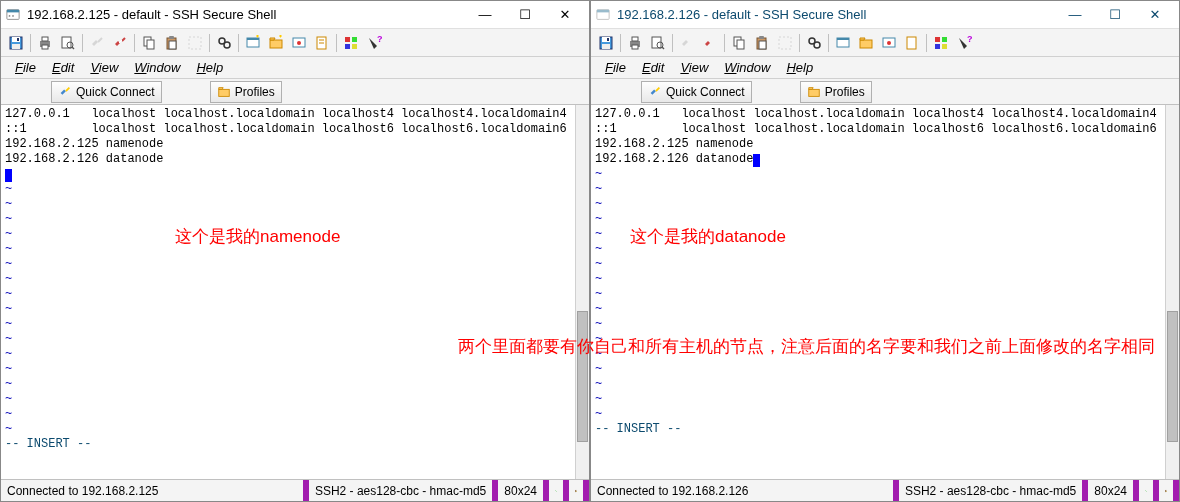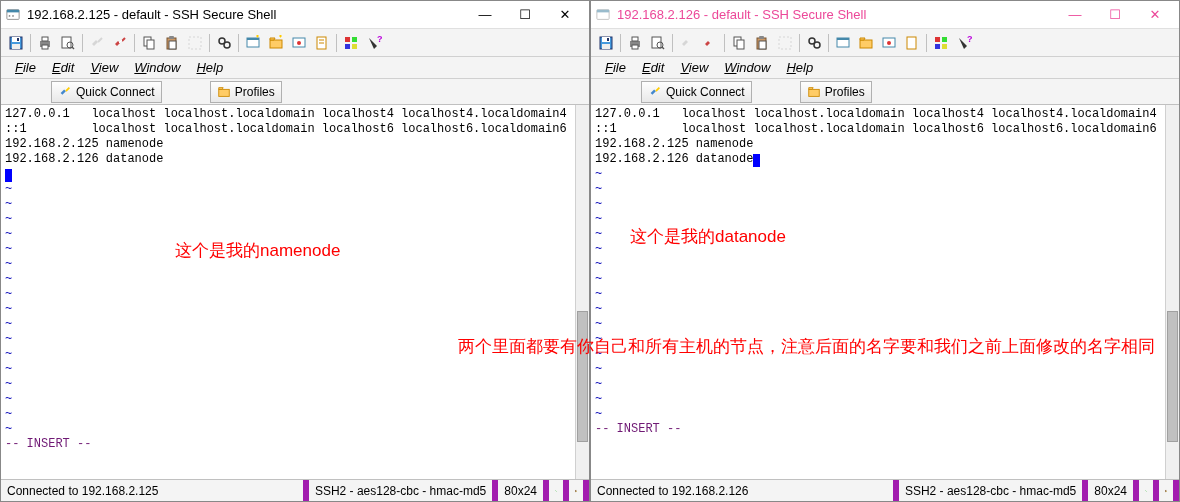--- a/index.html
+++ b/index.html
@@ -15,21 +15,21 @@
 .container { display: flex; width: 1180px; height: 502px; }
 .window {
   width: 590px;
   height: 502px;
   display: flex;
   flex-direction: column;
   border: 1px solid #888;
   background: #fff;
   position: relative;
 }
-.window.inactive .titlebar { color: #ec4899; }
+.window.inactive .titlebar { color: #0c4a6e; }
 .titlebar {
   height: 28px;
   background: #fff;
   display: flex;
   align-items: center;
   padding: 0 4px;
   font-size: 13px;
   border-bottom: 1px solid #e0e0e0;
 }
 .titlebar-icon {
@@ -112,21 +112,21 @@
   font-family: "Courier New", monospace;
   font-size: 12px;
   line-height: 15px;
   padding: 2px 4px;
   position: relative;
   overflow: hidden;
   white-space: pre;
 }
 .terminal .line { display: block; color: #000000; }
 .terminal .tilde { color: #0404b8; }
-.terminal .insert { color: #701a75; }
+.terminal .insert { color: #0c4a6e; }
 .cursor {
   display: inline-block;
   width: 7px; height: 13px;
   background: #0000ff;
   vertical-align: bottom;
 }
 .scrollbar-v {
   position: absolute;
   right: 0; top: 0; bottom: 0;
   width: 14px;
@@ -523,15 +523,15 @@
       <span class="sb-cell sb-icon">
           <svg width="12" height="14" viewBox="0 0 12 14">
             <rect x="2" y="6" width="8" height="7" fill="#cb5" stroke="#975"></rect>
             <path d="M3 6 V4 a3 3 0 0 1 6 0 V6" fill="none" stroke="#975" stroke-width="1.5"></path>
           </svg>
         </span>
     </div>
   </div>
 </div>
 
-<div class="annotation" style="left:175px; top:239px;">这个是我的namenode</div>
+<div class="annotation" style="left:175px; top:225px;">这个是我的namenode</div>
 <div class="annotation" style="left:630px; top:225px;">这个是我的datanode</div>
 <div class="annotation" style="left:415px; top:335px; width:740px;text-align:right;">两个里面都要有你自己和所有主机的节点，注意后面的名字要和我们之前上面修改的名字相同</div>
 
 </body></html>

